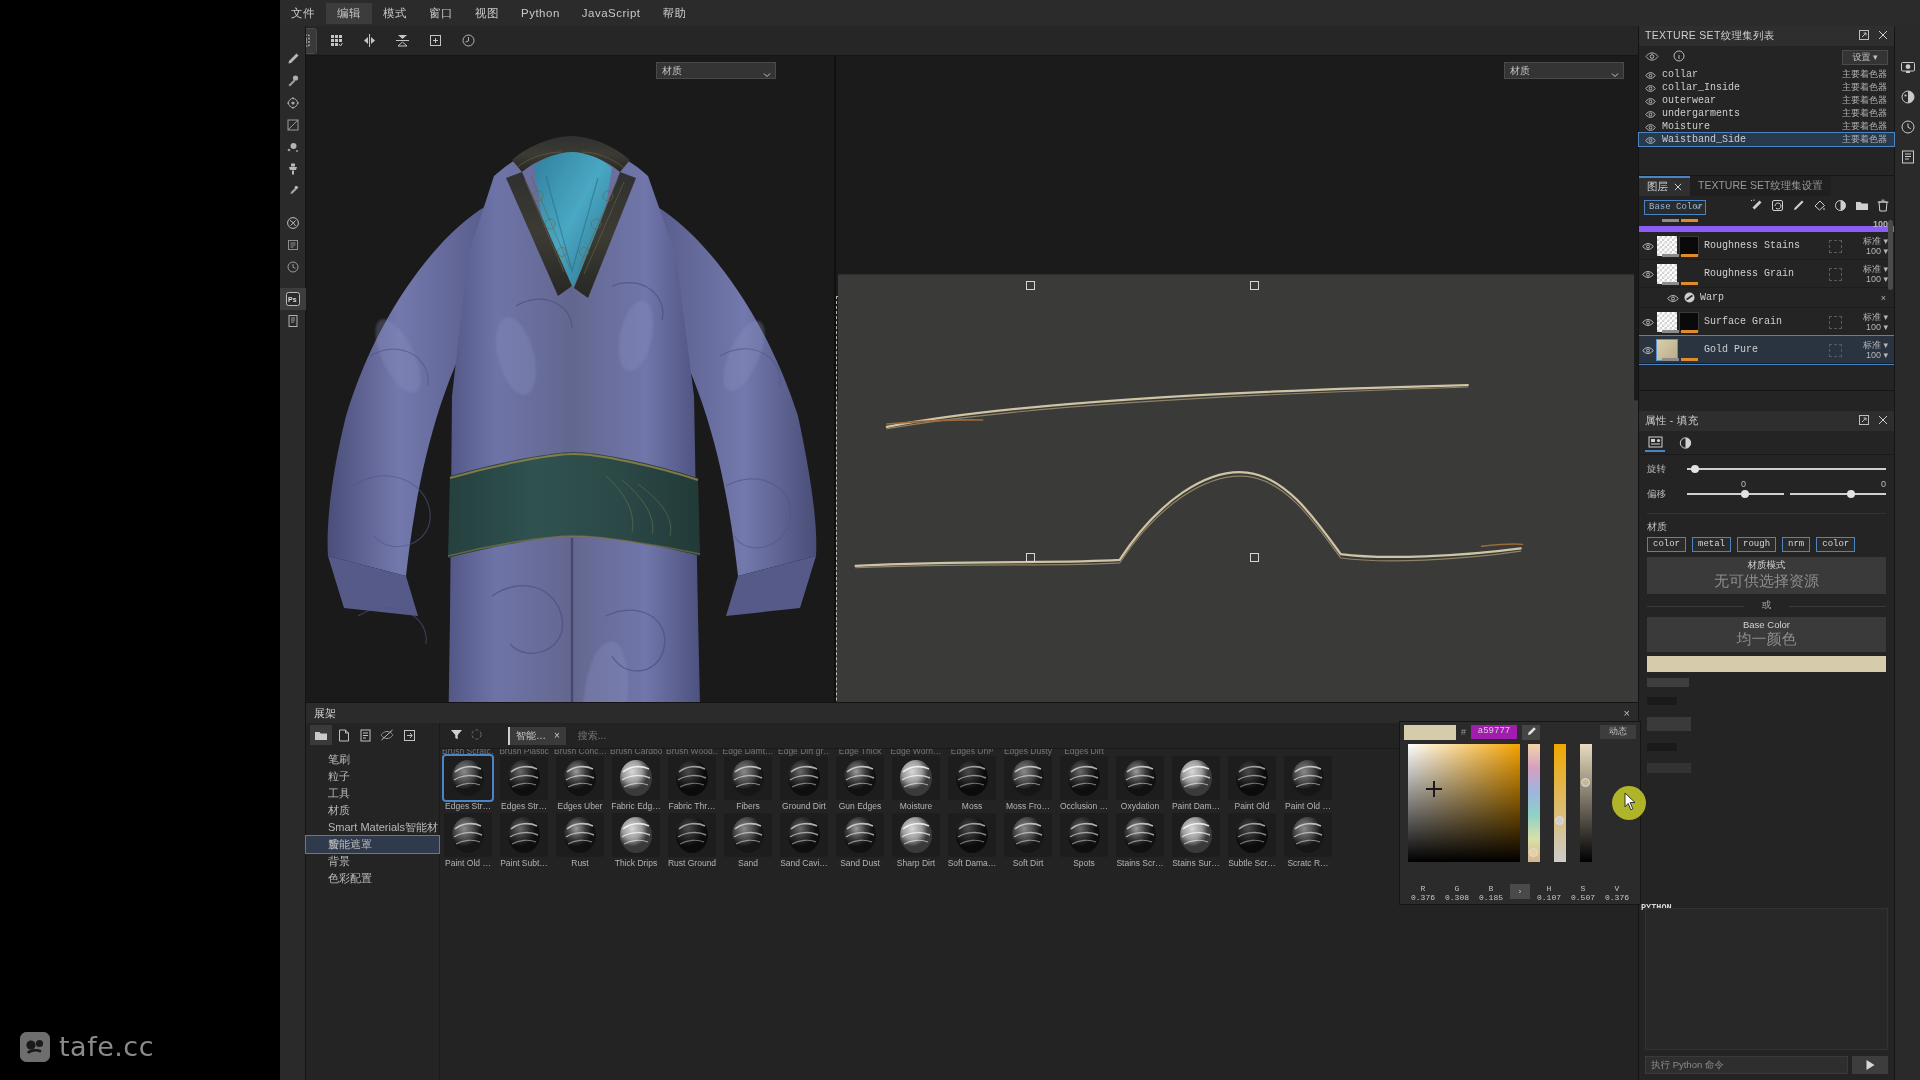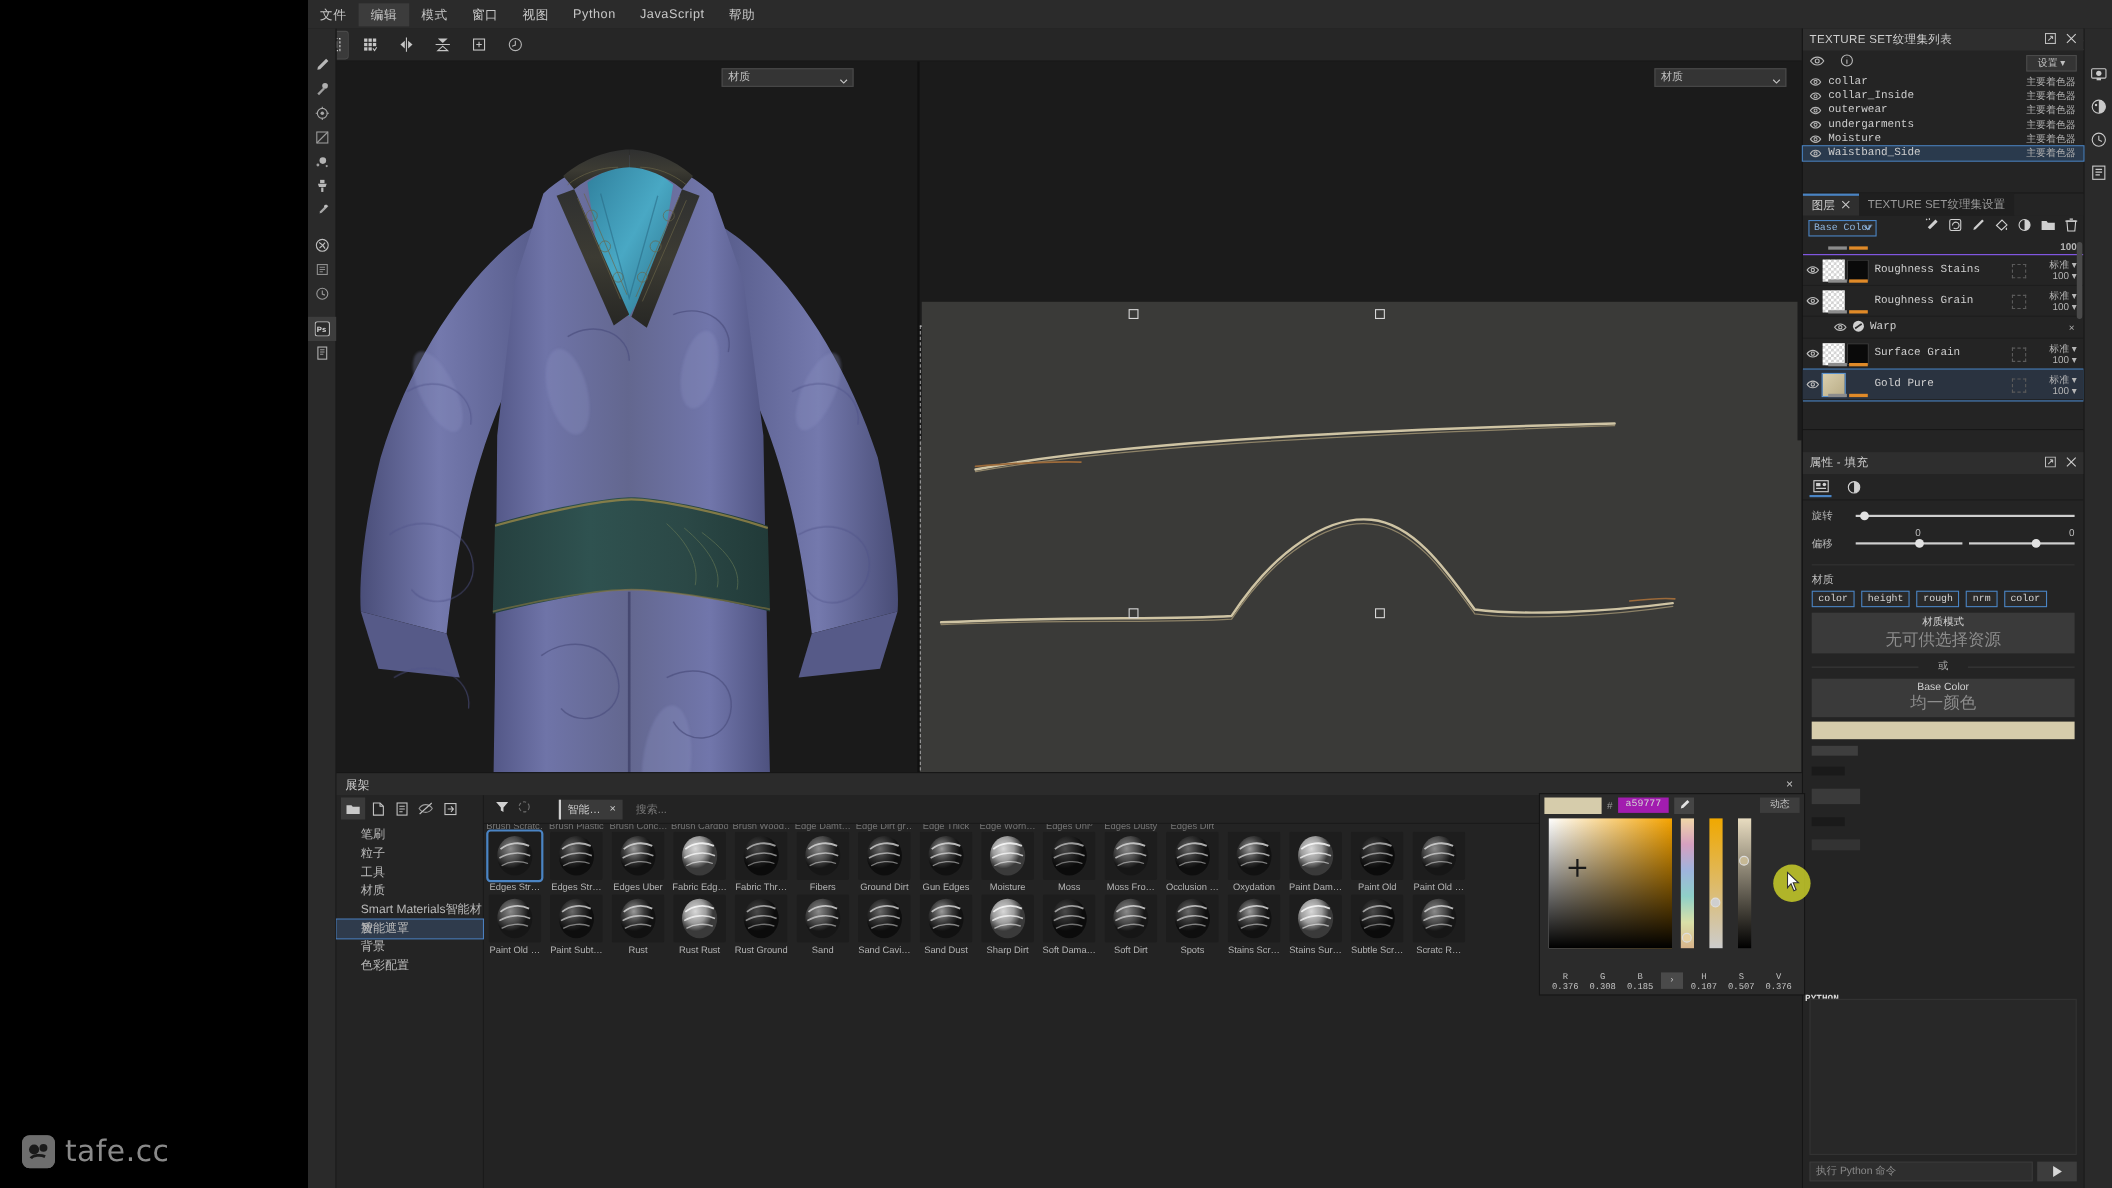--- a/index.html
+++ b/index.html
@@ -1035,21 +1035,21 @@
                           <stop offset="60%" stop-color="#9c9c9c"></stop>
                           <stop offset="100%" stop-color="#3a3a3a"></stop>
                         </radialGradient>
                       </defs>
                       <rect width="48" height="44" fill="#1d1d1d"></rect>
                       <ellipse cx="24" cy="22" rx="16" ry="18" fill="url(#grow23)"></ellipse>
                       <path d="M11 16c7-6 18-7 26-3" stroke="#ffffff" stroke-width="1.6" fill="none" opacity=".8"></path>
                       <path d="M10 24c8-5 20-6 28-2" stroke="#ffffff" stroke-width="1.4" fill="none" opacity=".7"></path>
                       <path d="M12 31c7-4 17-5 24-2" stroke="#ffffff" stroke-width="1.2" fill="none" opacity=".55"></path>
                     </svg></div>
-                  <div class="sr-cap">Rust Rust</div>
+                  <div class="sr-cap">Thick Drips</div>
                 </div>
                 <div class="sr-cell">
                   <div class="thumb"><svg width="48" height="44" viewBox="0 0 48 44">
                       <defs>
                         <radialGradient id="grow24" cx="38%" cy="32%">
                           <stop offset="0%" stop-color="#4a4a4a"></stop>
                           <stop offset="60%" stop-color="#222"></stop>
                           <stop offset="100%" stop-color="#0b0b0b"></stop>
                         </radialGradient>
                       </defs>
@@ -1400,21 +1400,21 @@
           <span>
             <svg width="12" height="13" viewBox="0 0 12 13">
                 <path d="M2 3h8l-.8 9H2.8z" fill="none" stroke="#cfcfcf"></path>
                 <path d="M0.6 3h10.8M4.5 1.2h3" stroke="#cfcfcf"></path>
               </svg></span>
         </div>
       </div>
 
       <div class="lscroll">
 
-        <div style="height:14px; position:relative; border-bottom:1px solid #8b5cf6;font-weight:bold;">
+        <div style="height:14px; position:relative; border-bottom:6px solid #8b5cf6;font-weight:bold;">
           <div class="lstrip" style="bottom:4px;">
             <i style="background:#8c8c8c"></i>
               <i style="background:#e08a28"></i>
           </div>
           <div style="position:absolute; right:6px; top:1px; color:#b6b6b6; font-size:9px;">100</div>
         </div>
         <div id="layerrows">
             <div class="lrow">
               <span class="eye"><svg width="12" height="9" viewBox="0 0 12 9">
                   <path d="M0.8 4.5S2.8 1.5 6 1.5 11.2 4.5 11.2 4.5 9.2 7.5 6 7.5 0.8 4.5 0.8 4.5z" fill="none" stroke="#bcbcbc"></path>
@@ -1553,21 +1553,21 @@
           <div class="pval" style="right:0;">0</div>
         </div>
       </div>
 
       <div style="height:1px;background:#343434;margin:10px 8px 0;"></div>
 
       <div class="psec">材质</div>
 
       <div class="chips">
         <div class="chip">color</div>
-        <div class="chip">height</div>
+        <div class="chip">metal</div>
         <div class="chip">rough</div>
         <div class="chip">nrm</div>
         <div class="chip">color</div>
       </div>
 
       <div class="pbox">
         <div class="t1">材质模式</div>
         <div class="t2">无可供选择资源</div>
       </div>
 

